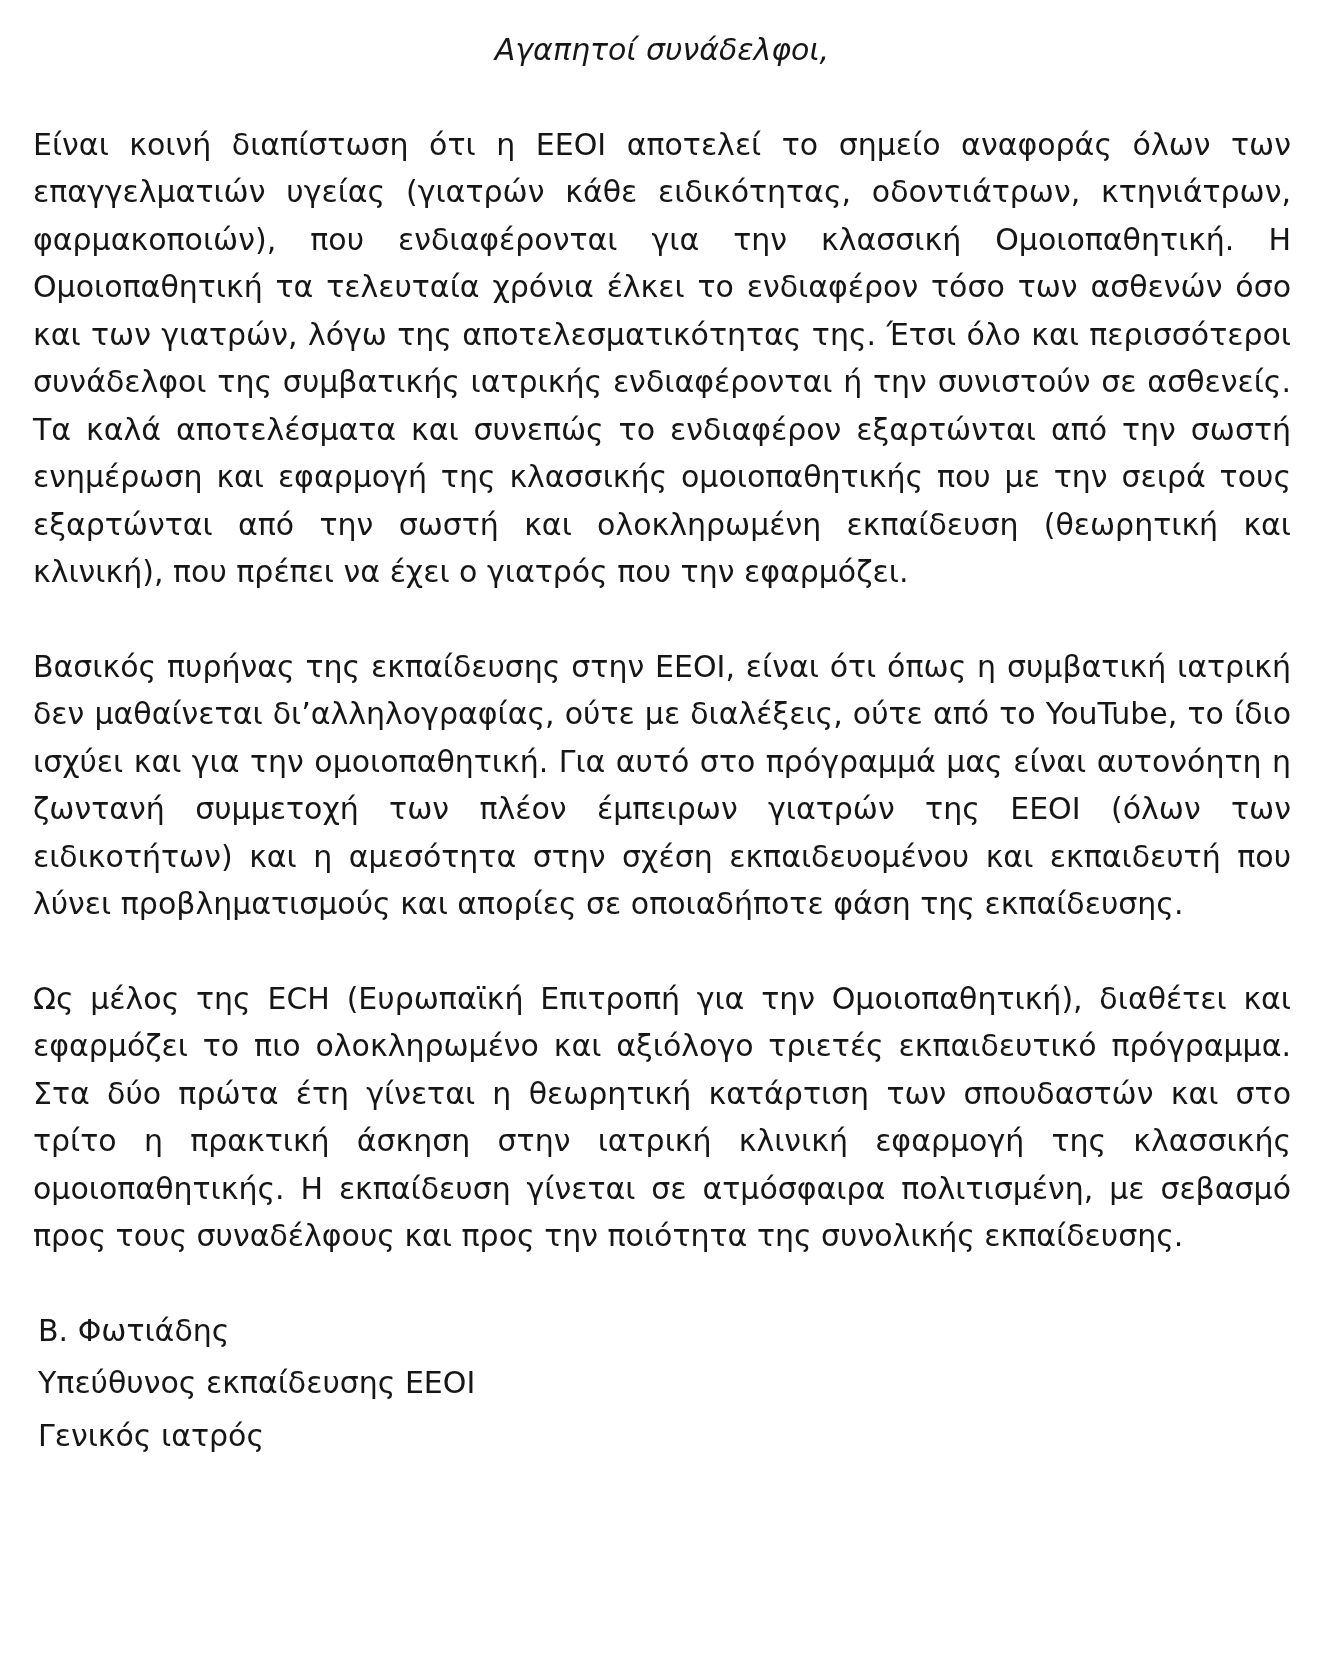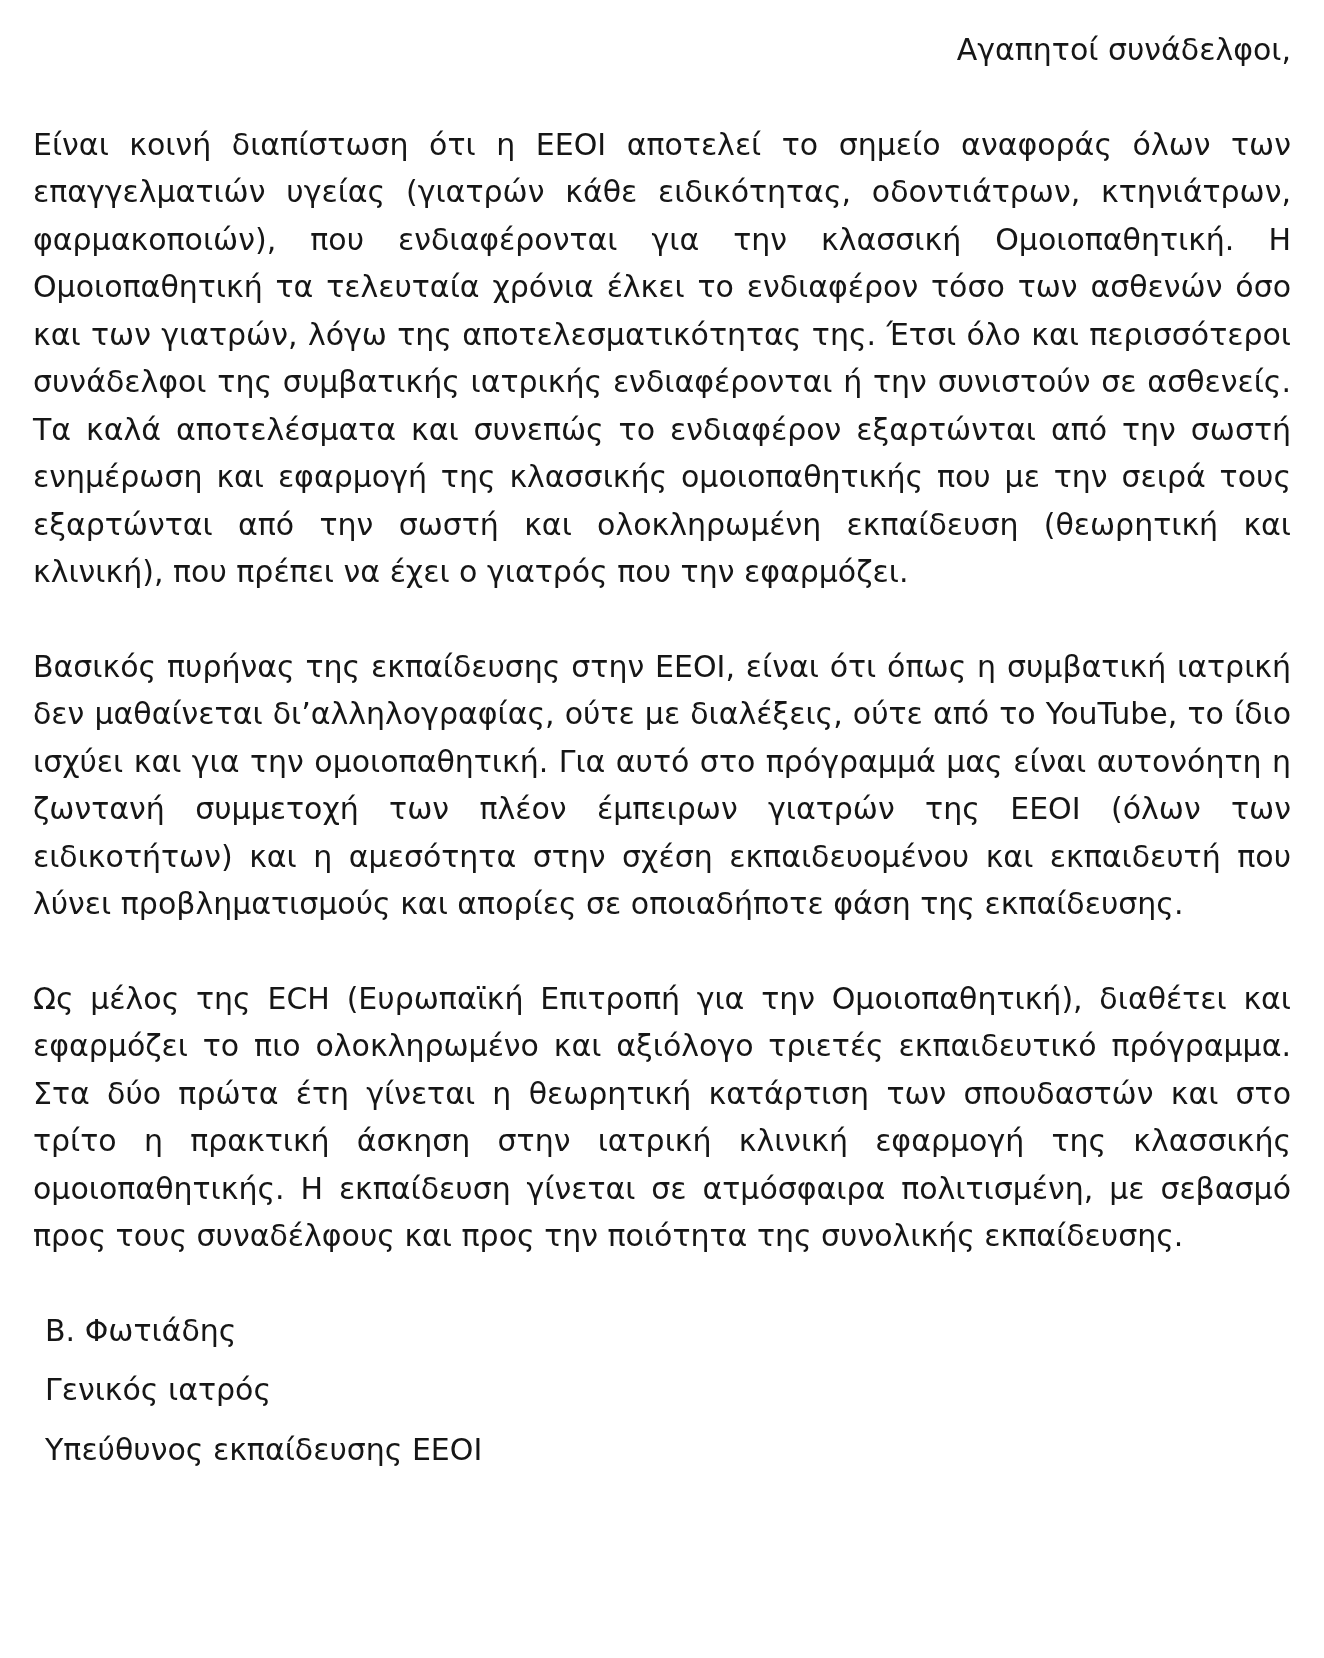--- a/index.html
+++ b/index.html
@@ -13,48 +13,49 @@
     box-sizing: border-box;
     padding: 26px 33px 60px 33px;
     background: #ffffff;
     color: #161616;
     font-family: "DejaVu Sans", sans-serif;
     font-size: 30px;
     line-height: 47.5px;
   }
   .salutation {
     margin: 0 0 47px 0;
-    text-align: right;
+    text-align: center;
+    font-style: italic;
   }
   .para {
     margin: 16px 0 47px 0;
     text-align: justify;
     text-justify: inter-word;
   }
   .signature {
     margin-top: 47px;
   }
   .signature p {
-    margin: 12px;
+    margin: 5px;
     text-align: left;
   }
 </style>
 </head>
 <body>
 
 <div class="page">
 
   <p class="salutation">Αγαπητοί συνάδελφοι,</p>
 
   <p class="para">Είναι κοινή διαπίστωση ότι η ΕΕΟΙ αποτελεί το σημείο αναφοράς όλων των επαγγελματιών υγείας (γιατρών κάθε ειδικότητας, οδοντιάτρων, κτηνιάτρων, φαρμακοποιών), που ενδιαφέρονται για την κλασσική Ομοιοπαθητική. Η Ομοιοπαθητική τα τελευταία χρόνια έλκει το ενδιαφέρον τόσο των ασθενών όσο και των γιατρών, λόγω της αποτελεσματικότητας της. Έτσι όλο και περισσότεροι συνάδελφοι της συμβατικής ιατρικής ενδιαφέρονται ή την συνιστούν σε ασθενείς. Τα καλά αποτελέσματα και συνεπώς το ενδιαφέρον εξαρτώνται από την σωστή ενημέρωση και εφαρμογή της κλασσικής ομοιοπαθητικής που με την σειρά τους εξαρτώνται από την σωστή και ολοκληρωμένη εκπαίδευση (θεωρητική και κλινική), που πρέπει να έχει ο γιατρός που την εφαρμόζει.</p>
 
   <p class="para">Βασικός πυρήνας της εκπαίδευσης στην ΕΕΟΙ, είναι ότι όπως η συμβατική ιατρική δεν μαθαίνεται δι’αλληλογραφίας, ούτε με διαλέξεις, ούτε από το YouTube, το ίδιο ισχύει και για την ομοιοπαθητική. Για αυτό στο πρόγραμμά μας είναι αυτονόητη η ζωντανή συμμετοχή των πλέον έμπειρων γιατρών της ΕΕΟΙ (όλων των ειδικοτήτων) και η αμεσότητα στην σχέση εκπαιδευομένου και εκπαιδευτή που λύνει προβληματισμούς και απορίες σε οποιαδήποτε φάση της εκπαίδευσης.</p>
 
 
   <p class="para">Ως μέλος της ECH (Ευρωπαϊκή Επιτροπή για την Ομοιοπαθητική), διαθέτει και εφαρμόζει το πιο ολοκληρωμένο και αξιόλογο τριετές εκπαιδευτικό πρόγραμμα. Στα δύο πρώτα έτη γίνεται η θεωρητική κατάρτιση των σπουδαστών και στο τρίτο η πρακτική άσκηση στην ιατρική κλινική εφαρμογή της κλασσικής ομοιοπαθητικής. Η εκπαίδευση γίνεται σε ατμόσφαιρα πολιτισμένη, με σεβασμό προς τους συναδέλφους και προς την ποιότητα της συνολικής εκπαίδευσης.</p>
 
   <div class="signature">
     <p>Β. Φωτιάδης</p>
+    <p>Υπεύθυνος εκπαίδευσης ΕΕΟΙ</p>
     <p>Γενικός ιατρός</p>
-    <p>Υπεύθυνος εκπαίδευσης ΕΕΟΙ</p>
   </div>
 
 </div>
 
 </body></html>

